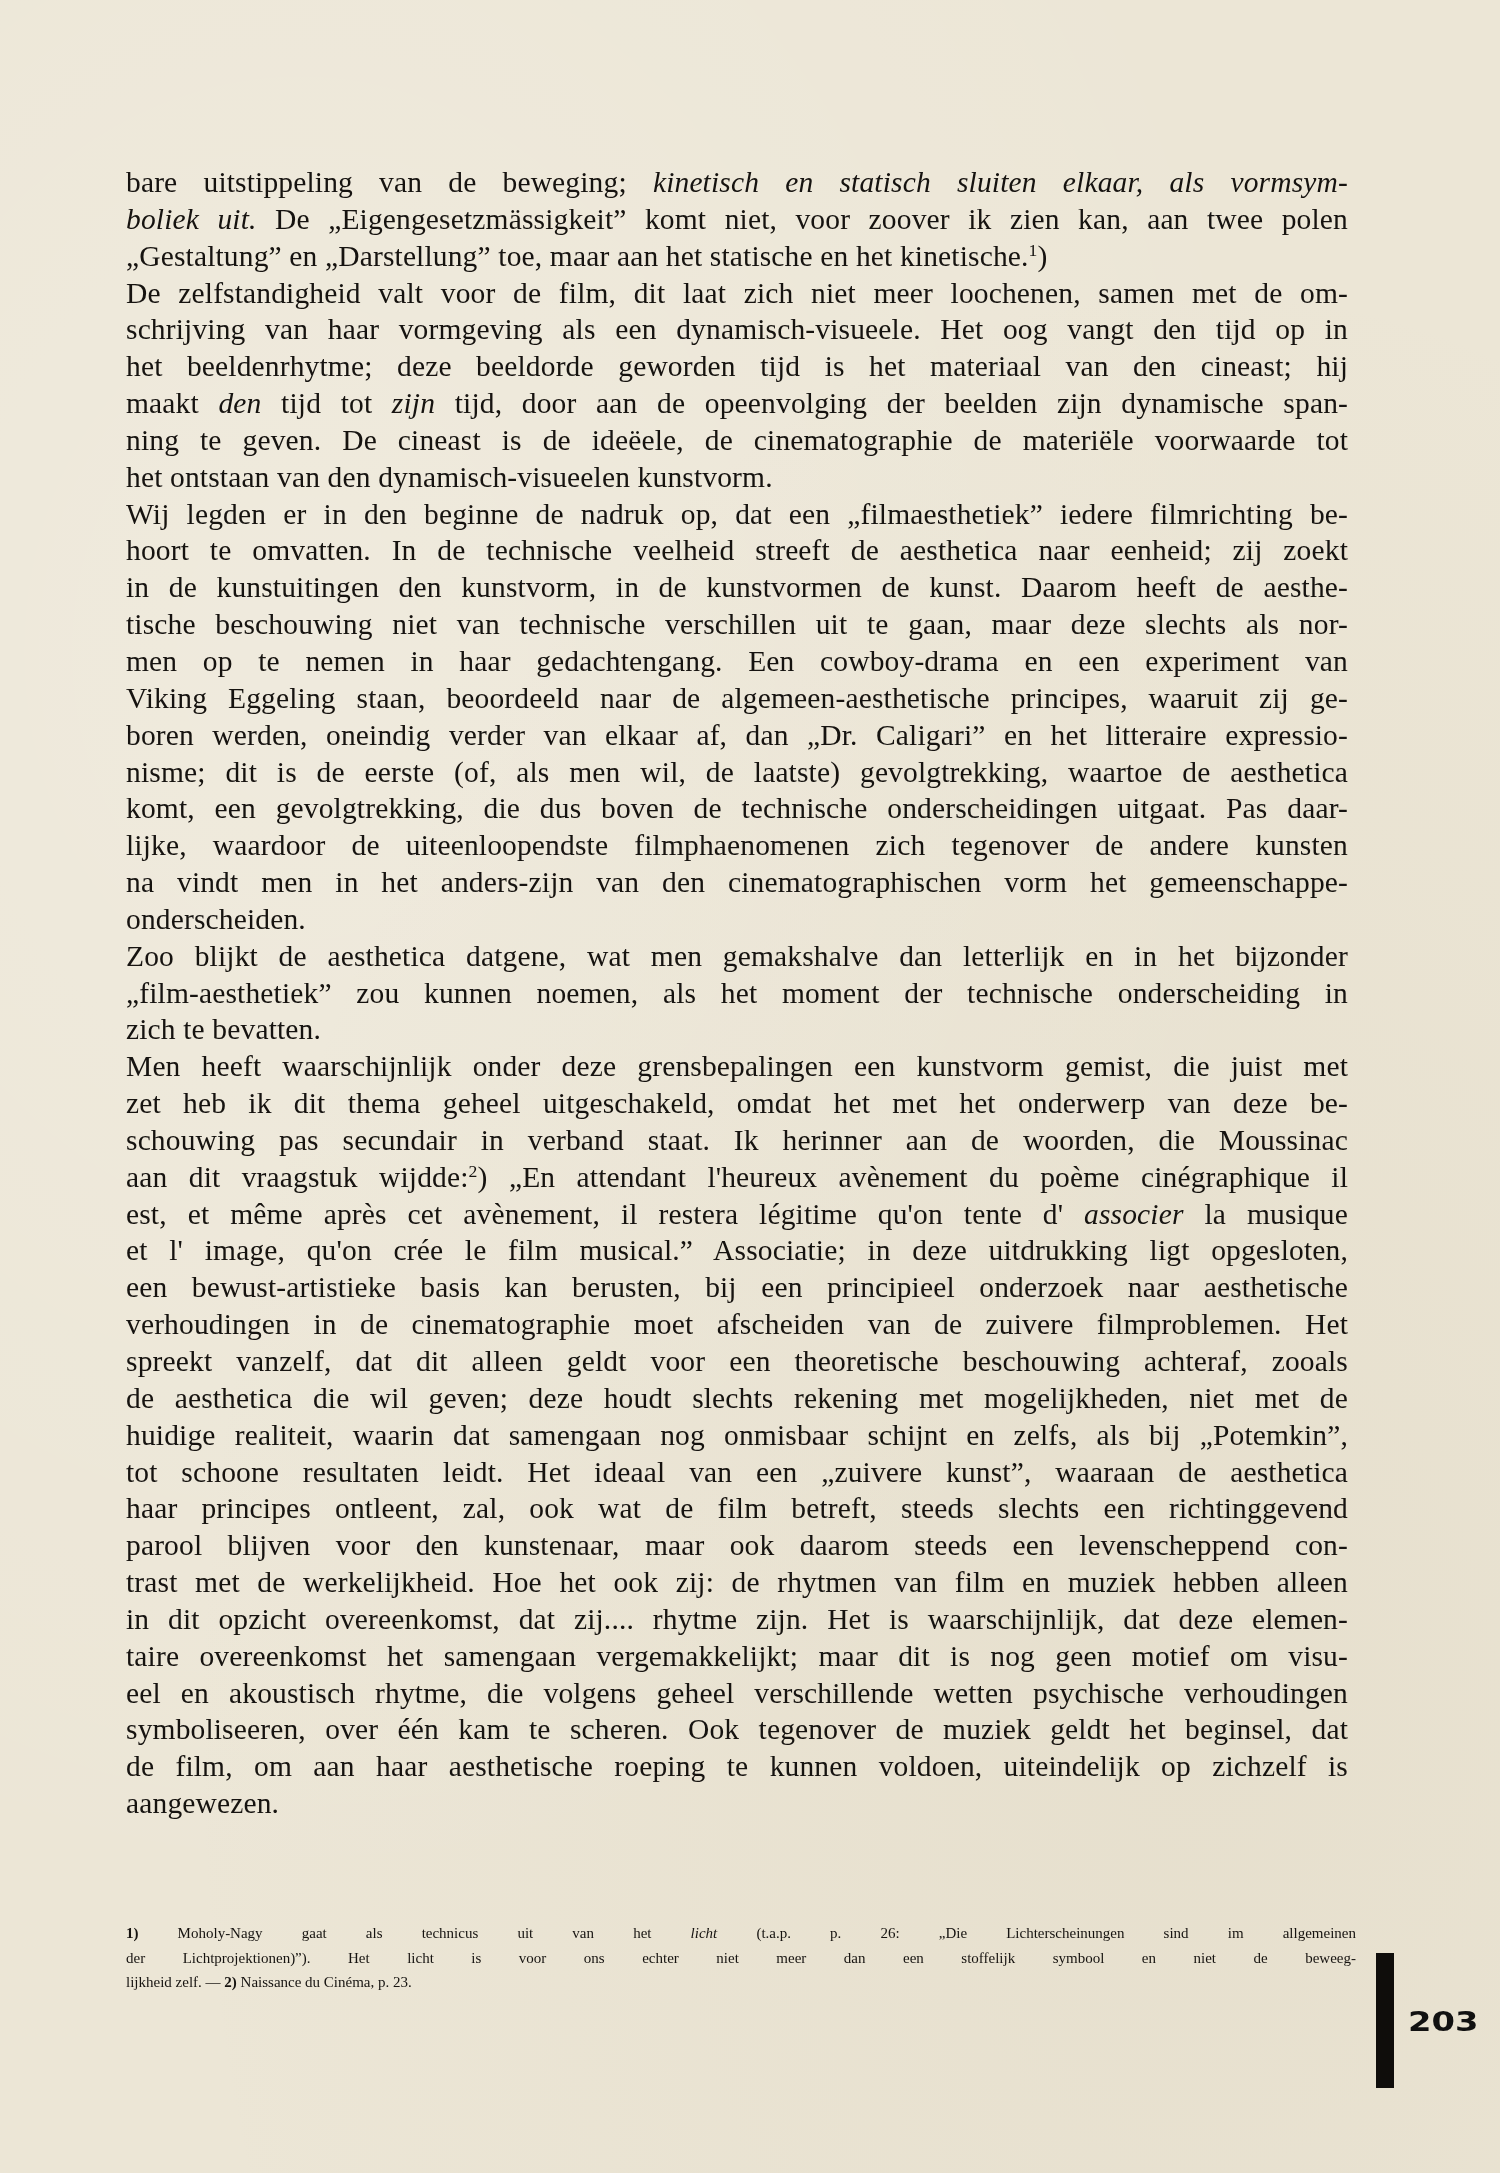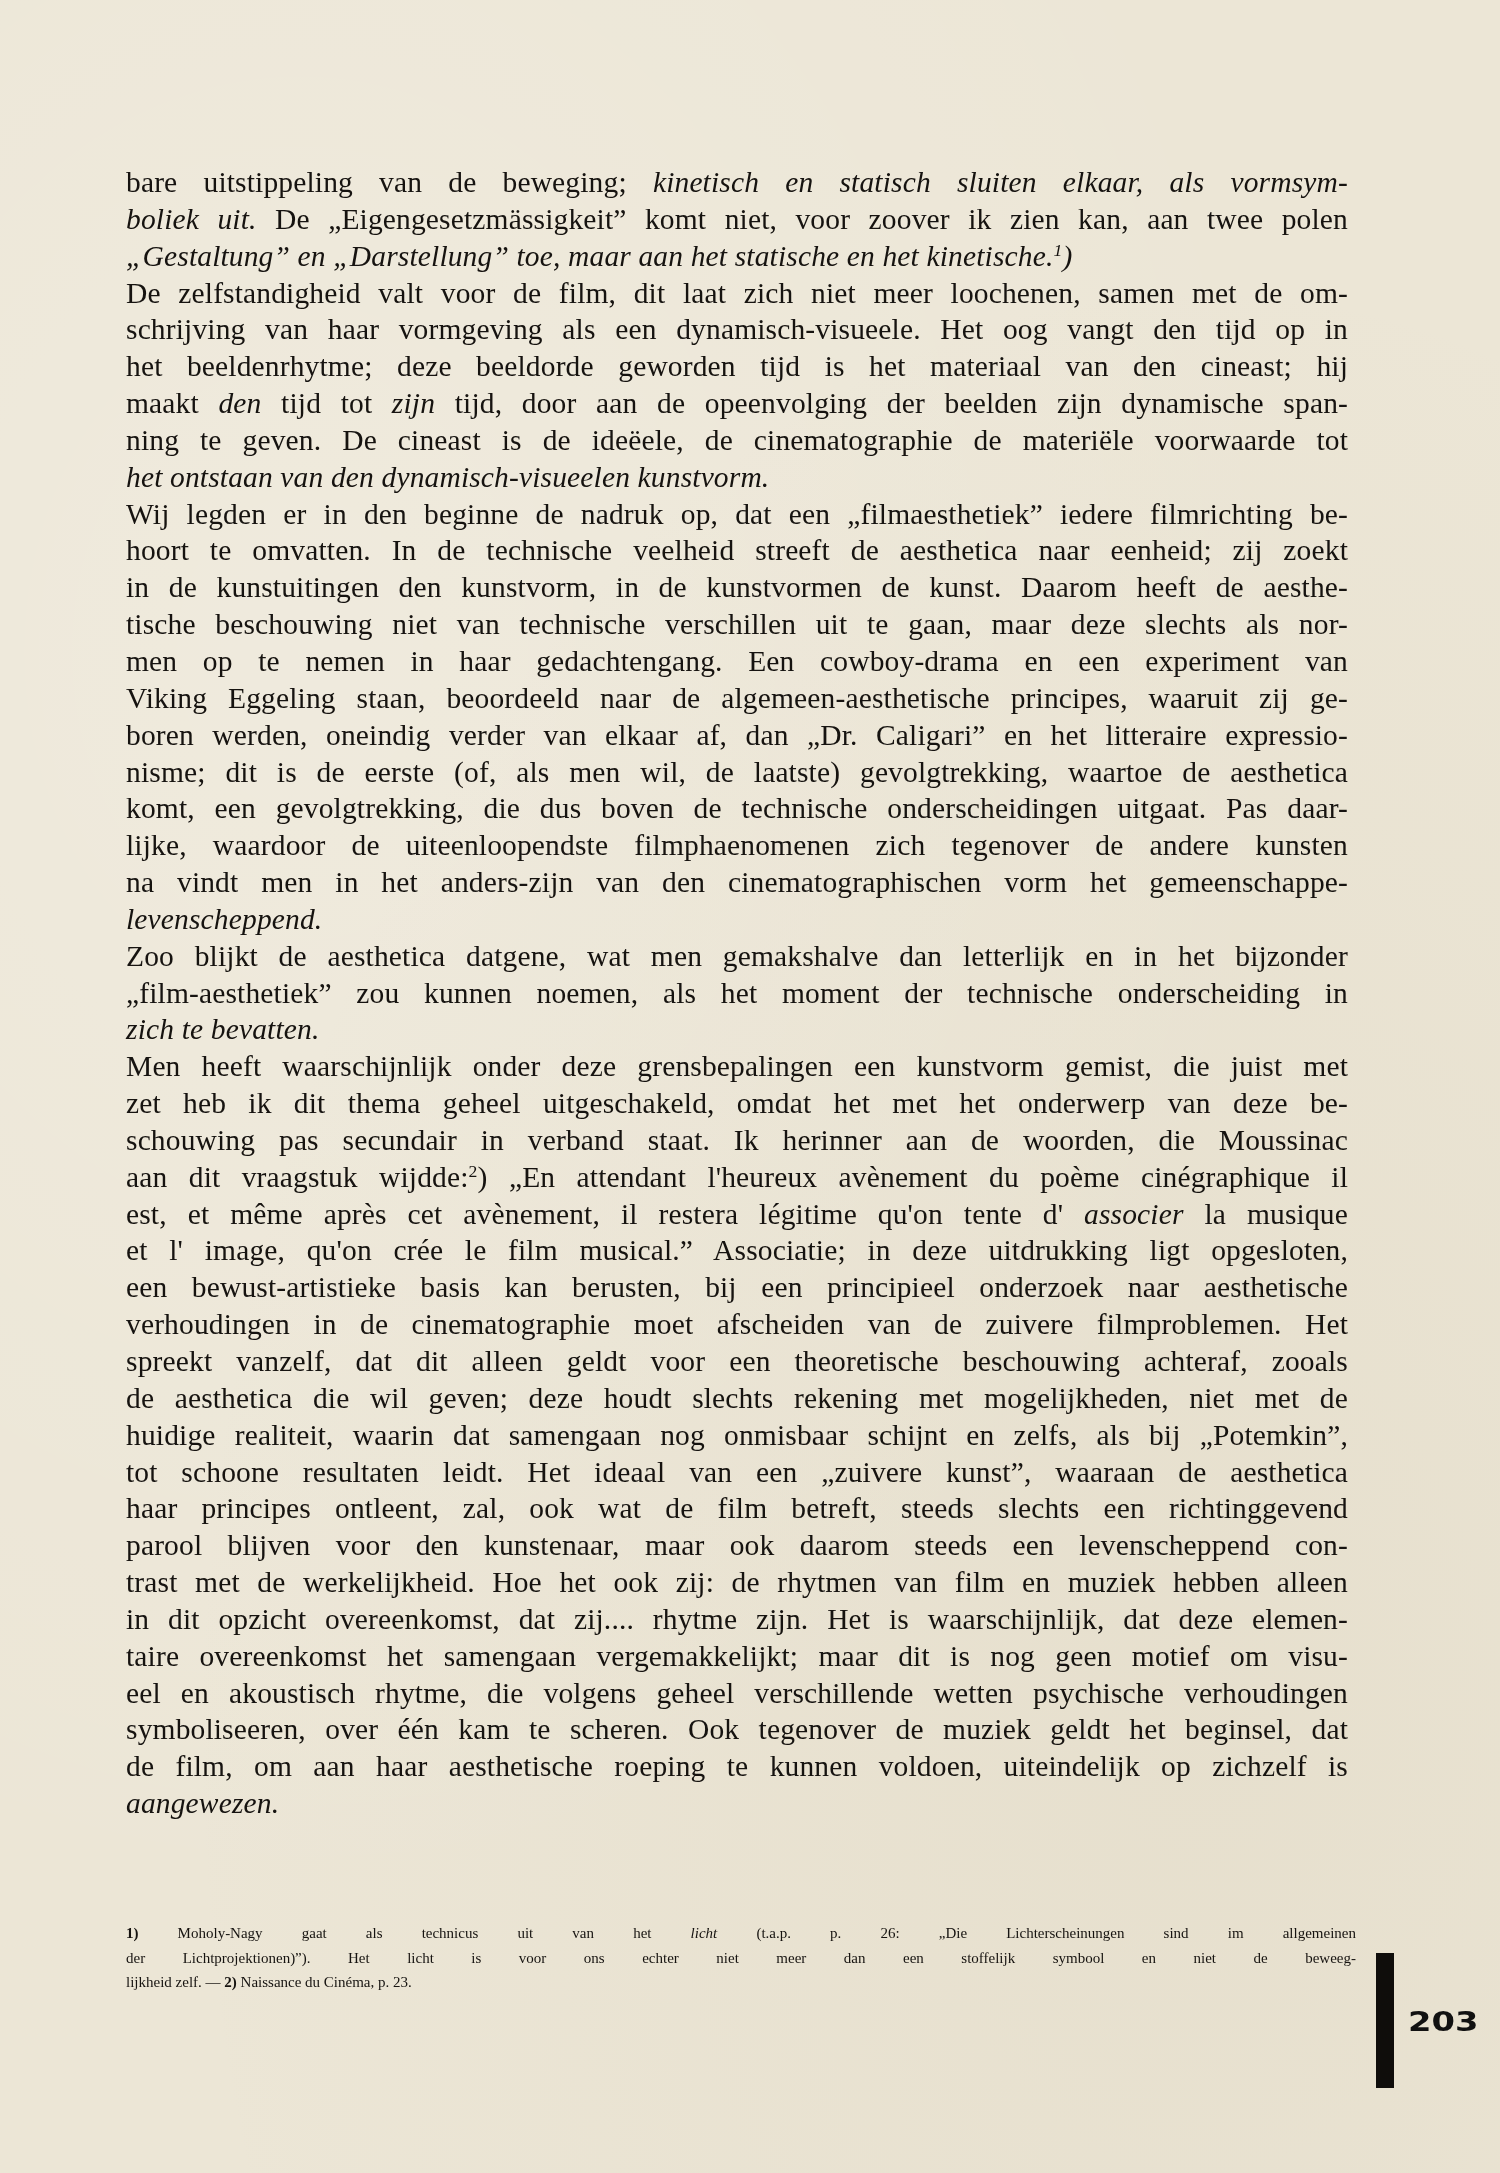--- a/index.html
+++ b/index.html
@@ -11,21 +11,21 @@
     color: #161310;
     font-family: "Liberation Serif", "DejaVu Serif", serif;
   }
   .page { position: absolute; left: 0; top: 0; width: 1500px; height: 1681px; }
   .body-text { position: absolute; left: 126px; top: 164px; width: 1222px; }
   .line {
     height: 36.85px; line-height: 36.85px; font-size: 29.5px;
     white-space: nowrap; text-align: justify; text-align-last: justify;
     letter-spacing: 0.15px; overflow: visible;
   }
-  .line.last { text-align-last: left; font-style: italic; }
+  .line.last { text-align-last: left; }
   .line .it, .fn .it { font-style: italic; }
   .footnotes { position: absolute; left: 126px; top: 1921px; width: 1230px; }
   .fn {
     height: 24.6px; line-height: 24.6px; font-size: 15px;
     white-space: nowrap; text-align: justify; text-align-last: justify;
   }
   .fn.last { text-align-last: left; }
   .fn b { font-weight: bold; }
   sup { font-size: 0.6em; line-height: 0; vertical-align: 0.55em; }
   .page-bar { position: absolute; left: 1376px; top: 1953px; width: 18px; height: 135px; background: #0f0d0b; }
@@ -53,21 +53,21 @@
       <div class="line"><span>hoort te omvatten. In de technische veelheid streeft de aesthetica naar eenheid; zij zoekt</span></div>
       <div class="line"><span>in de kunstuitingen den kunstvorm, in de kunstvormen de kunst. Daarom heeft de aesthe-</span></div>
       <div class="line"><span>tische beschouwing niet van technische verschillen uit te gaan, maar deze slechts als nor-</span></div>
       <div class="line"><span>men op te nemen in haar gedachtengang. Een cowboy-drama en een experiment van</span></div>
       <div class="line"><span>Viking Eggeling staan, beoordeeld naar de algemeen-aesthetische principes, waaruit zij ge-</span></div>
       <div class="line"><span>boren werden, oneindig verder van elkaar af, dan „Dr. Caligari” en het litteraire expressio-</span></div>
       <div class="line"><span>nisme; dit is de eerste (of, als men wil, de laatste) gevolgtrekking, waartoe de aesthetica</span></div>
       <div class="line"><span>komt, een gevolgtrekking, die dus boven de technische onderscheidingen uitgaat. Pas daar-</span></div>
       <div class="line"><span>lijke, waardoor de uiteenloopendste filmphaenomenen zich tegenover de andere kunsten</span></div>
       <div class="line"><span>na vindt men in het anders-zijn van den cinematographischen vorm het gemeenschappe-</span></div>
-      <div class="line last"><span>levenscheppend.</span></div>
+      <div class="line last"><span>onderscheiden.</span></div>
       <div class="line"><span>Zoo blijkt de aesthetica datgene, wat men gemakshalve dan letterlijk en in het bijzonder</span></div>
       <div class="line"><span>„film-aesthetiek” zou kunnen noemen, als het moment der technische onderscheiding in</span></div>
       <div class="line last"><span>zich te bevatten.</span></div>
       <div class="line"><span>Men heeft waarschijnlijk onder deze grensbepalingen een kunstvorm gemist, die juist met</span></div>
       <div class="line"><span>zet heb ik dit thema geheel uitgeschakeld, omdat het met het onderwerp van deze be-</span></div>
       <div class="line"><span>schouwing pas secundair in verband staat. Ik herinner aan de woorden, die Moussinac</span></div>
       <div class="line"><span>aan dit vraagstuk wijdde:</span><sup>2</sup><span>) „En attendant l'heureux avènement du poème cinégraphique il</span></div>
       <div class="line"><span>est, et même après cet avènement, il restera légitime qu'on tente d' </span><span class="it">associer</span><span> la musique</span></div>
       <div class="line"><span>et l' image, qu'on crée le film musical.” Associatie; in deze uitdrukking ligt opgesloten,</span></div>
       <div class="line"><span>een bewust-artistieke basis kan berusten, bij een principieel onderzoek naar aesthetische</span></div>

